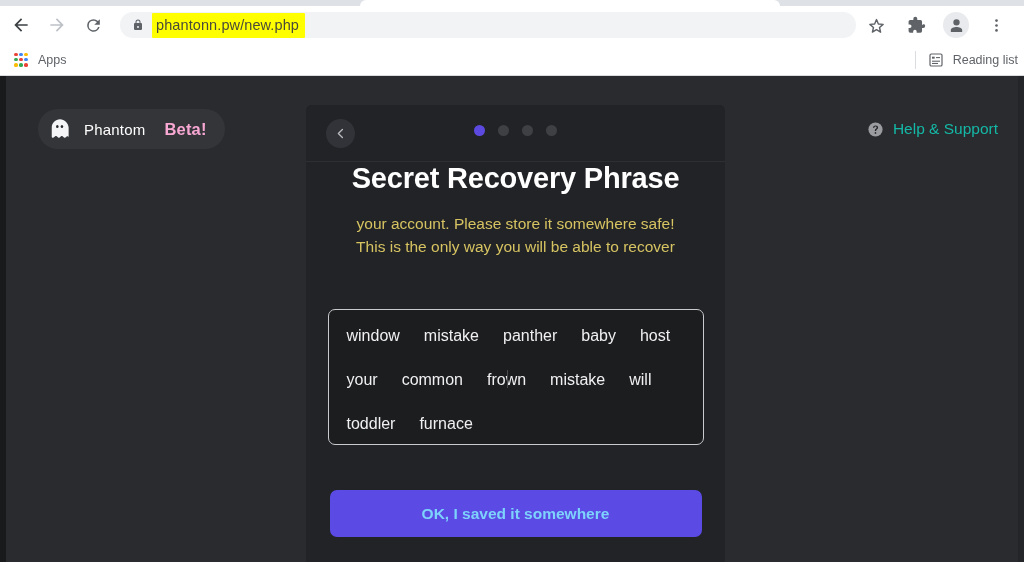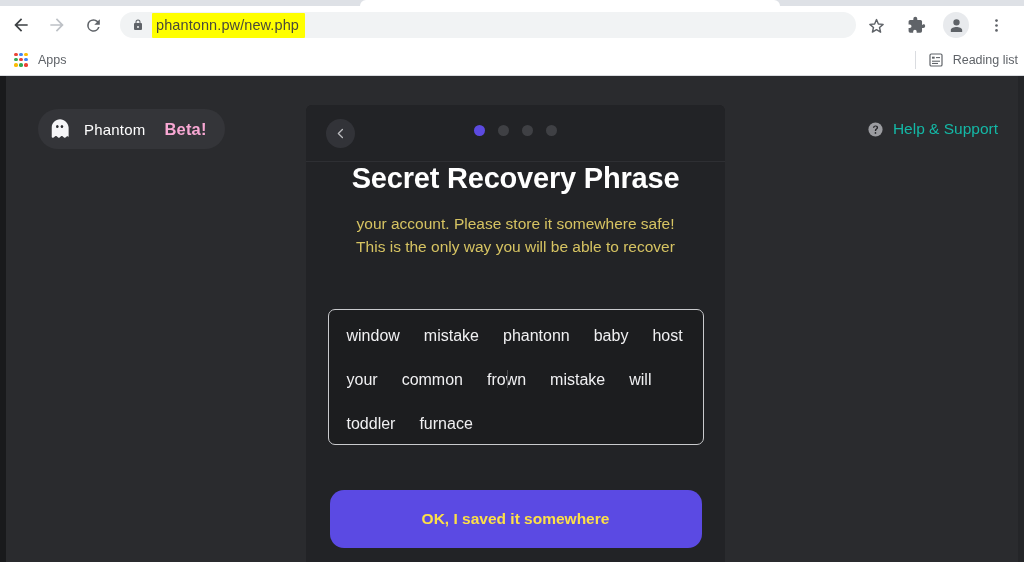--- a/index.html
+++ b/index.html
@@ -149,23 +149,23 @@
   .seed-words {
     display:flex; flex-wrap:wrap; column-gap:16px; row-gap:3px;gap:24px;
   }
   .seed-word { font-size:16px; color:#f0f0f2; line-height:20px; }
   .caret {
     position:absolute; left:178px; top:60px; width:1px; height:18px;
     background:#4a4b4e;
   }
 
   .ok-btn {
-    margin:45px auto 0; width:372px; height:58px;
-    background:#5b4ae3; border:none; border-radius:14px;
-    color:#fde047; font-size:15.5px; font-weight:bold;
+    margin:45px auto 0; width:372px; height:47px;
+    background:#5b4ae3; border:none; border-radius:7px;
+    color:#7dd3fc; font-size:15.5px; font-weight:bold;
     font-family:"Liberation Sans", sans-serif;
     display:flex; align-items:center; justify-content:center;
     cursor:pointer;
   }
 </style>
 </head>
 <body>
 
 <div class="browser">
 
@@ -303,21 +303,21 @@
 
     <div class="modal-warn">
       <div>your account. Please store it somewhere safe!</div>
       <div>This is the only way you will be able to recover</div>
     </div>
 
     <div class="seed-box">
       <div class="seed-words">
         <span class="seed-word">window</span>
         <span class="seed-word">mistake</span>
-        <span class="seed-word">phantonn</span>
+        <span class="seed-word">panther</span>
         <span class="seed-word">baby</span>
         <span class="seed-word">host</span>
         <span class="seed-word">your</span>
         <span class="seed-word">common</span>
         <span class="seed-word">frown</span>
         <span class="seed-word">mistake</span>
         <span class="seed-word">will</span>
         <span class="seed-word">toddler</span>
         <span class="seed-word">furnace</span>
       </div>

